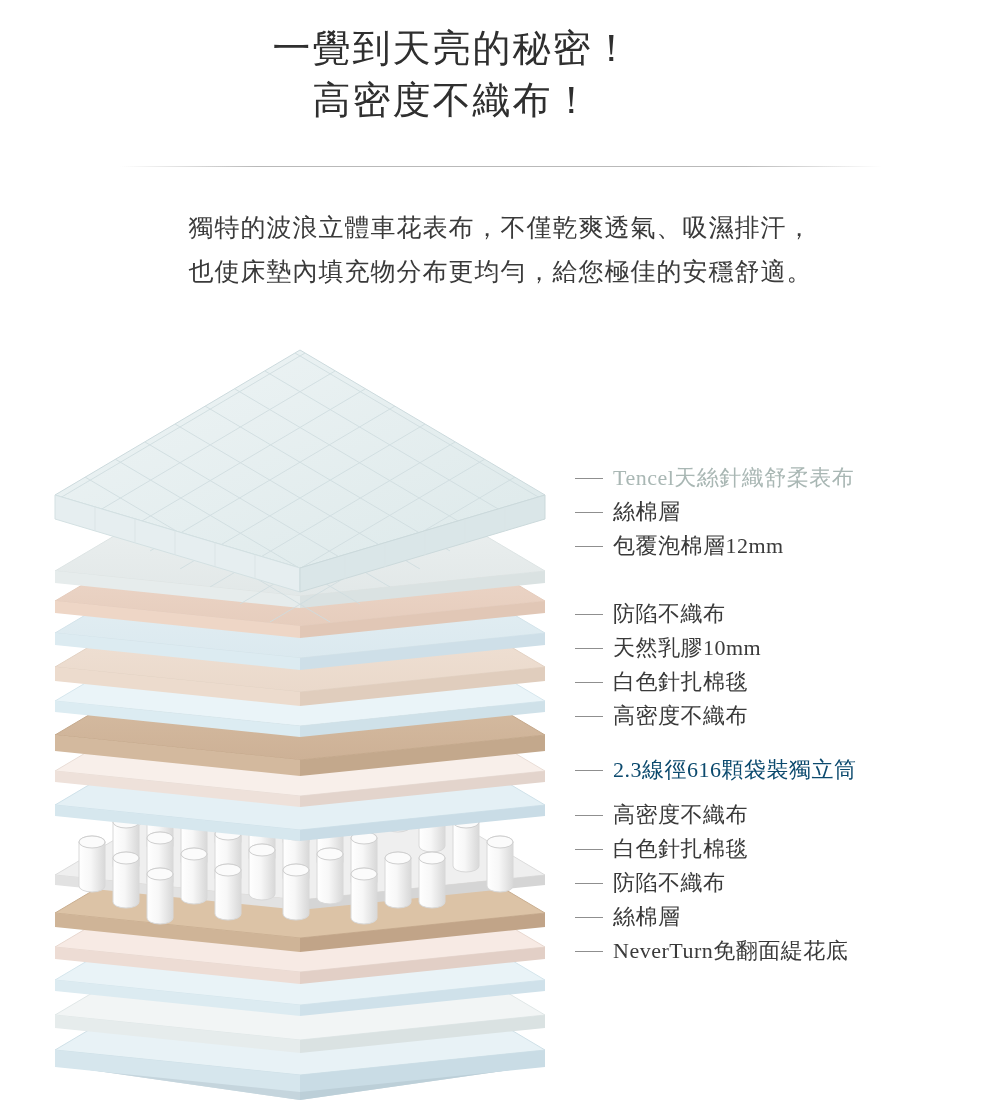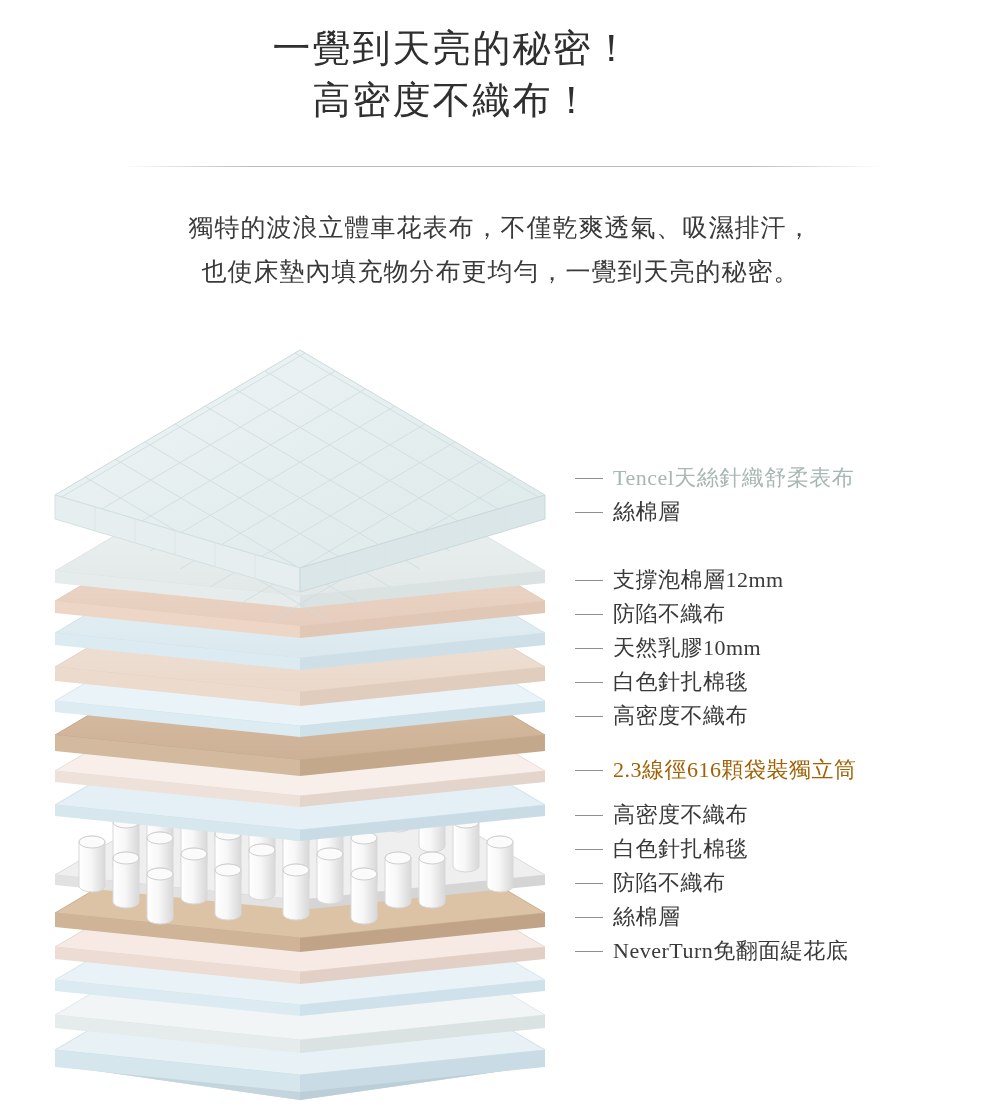--- a/index.html
+++ b/index.html
@@ -90,35 +90,35 @@
     flex: none;
   }
   .label .txt {
     font-size: 22px;
     line-height: 26px;
     letter-spacing: 0.5px;
     color: #3a3a3a;
     font-family: "Liberation Serif", "DejaVu Serif", serif;
   }
   .label.accent .txt { color: #a9b7b4; }
-  .label.accent2 .txt { color: #a16207; }
+  .label.accent2 .txt { color: #0c4a6e; }
 </style>
 </head>
 <body>
 
 <div class="heading">
   <div class="line">一覺到天亮的秘密！</div>
   <div class="line">高密度不織布！</div>
 </div>
 
 <div class="divider"></div>
 
 <div class="intro">
   <div class="line">獨特的波浪立體車花表布，不僅乾爽透氣、吸濕排汗，</div>
-  <div class="line">也使床墊內填充物分布更均勻，一覺到天亮的秘密。</div>
+  <div class="line">也使床墊內填充物分布更均勻，給您極佳的安穩舒適。</div>
 </div>
 
 <div class="diagram">
 <svg width="1001" height="780" viewBox="0 0 1001 780" xmlns="http://www.w3.org/2000/svg">
   <defs>
     <clipPath id="topClip">
       <polygon points="300,20 545,165 300,310 55,165"></polygon>
     </clipPath>
     <linearGradient id="gTop" x1="0" y1="0" x2="1" y2="1">
       <stop offset="0%" stop-color="#eef4f5"></stop>
@@ -477,23 +477,23 @@
 
 <div class="labels">
   <div class="label accent" style="top:135px">
     <span class="leader"></span>
     <span class="txt">Tencel天絲針織舒柔表布</span>
   </div>
   <div class="label" style="top:169px">
     <span class="leader"></span>
     <span class="txt">絲棉層</span>
   </div>
-  <div class="label" style="top:237px">
-    <span class="leader"></span>
-    <span class="txt">支撐泡棉層12mm</span>
+  <div class="label" style="top:203px">
+    <span class="leader"></span>
+    <span class="txt">包覆泡棉層12mm</span>
   </div>
   <div class="label" style="top:271px">
     <span class="leader"></span>
     <span class="txt">防陷不織布</span>
   </div>
   <div class="label" style="top:305px">
     <span class="leader"></span>
     <span class="txt">天然乳膠10mm</span>
   </div>
   <div class="label" style="top:339px">

